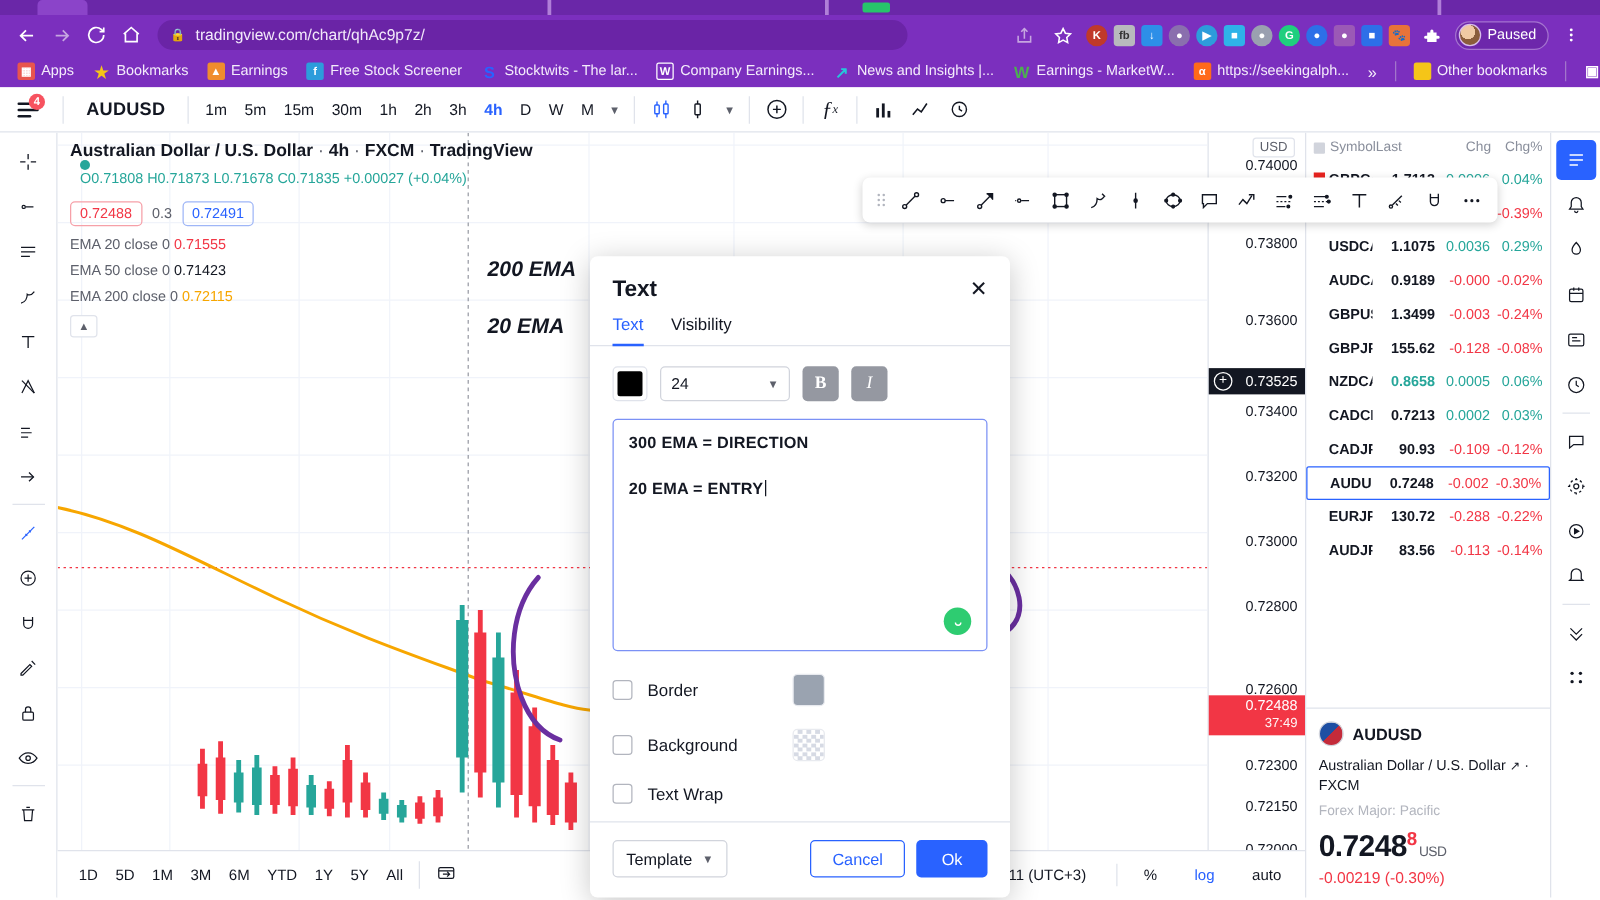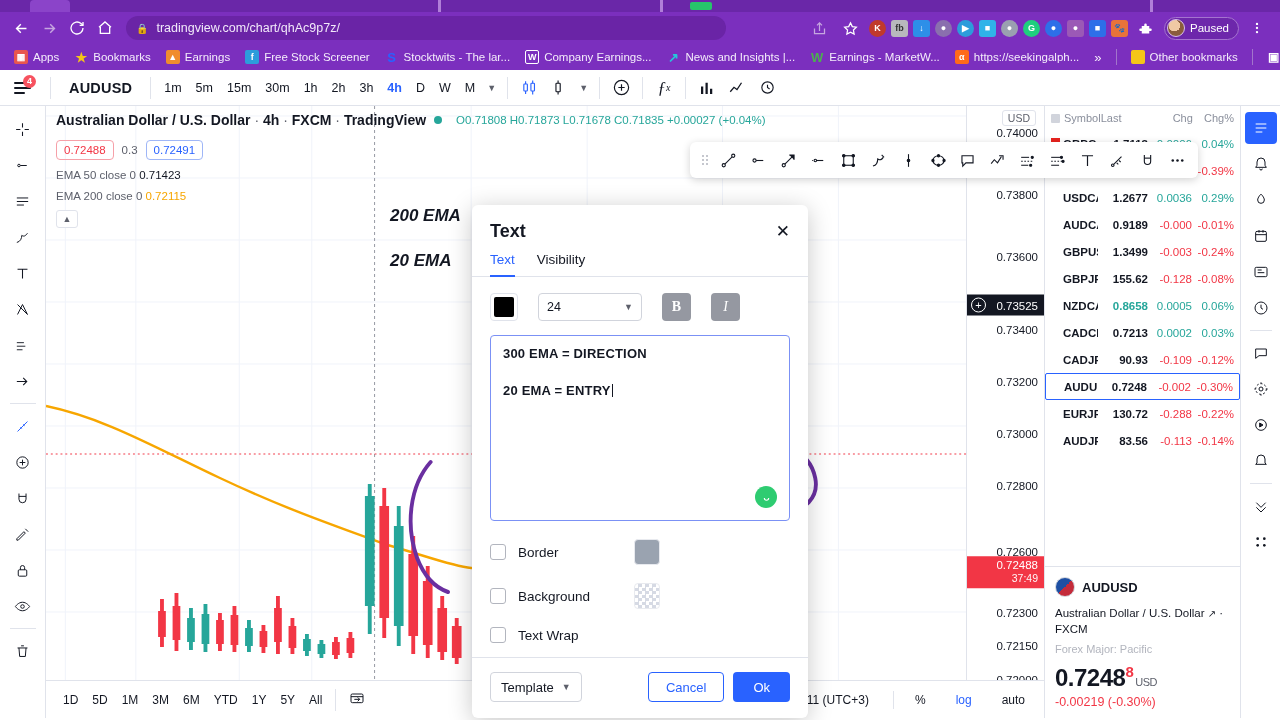--- a/index.html
+++ b/index.html
@@ -220,21 +220,21 @@
     z-index: 60; overflow: hidden; font-size: 13px;
   }
   .dlg-head { display: flex; align-items: center; padding: 16px 18px 0; }
   .dlg-title { font-size: 18px; font-weight: bold; color: #131722; }
   .dlg-x { margin-left: auto; color: #131722; font-size: 17px; line-height: 1; }
   .dlg-tabs { display: flex; gap: 22px; padding: 10px 18px 0; border-bottom: 1px solid #e0e3eb; }
   .dlg-tab { font-size: 13.5px; color: #131722; padding-bottom: 9px; position: relative; }
   .dlg-tab.active { color: #2962ff; }
   .dlg-tab.active::after { content:""; position:absolute; left:0; right:0; bottom:-1px; height:2px; background:#2962ff;}
   .dlg-body { padding: 16px 18px 0; }
-  .row1 { display: flex; align-items: center; gap: 20px; }
+  .row1 { display: flex; align-items: center; gap: 10px; }
   .swatch { width: 28px; height: 28px; border: 1px solid #e0e3eb; border-radius: 4px; padding: 3px; background:#fff; }
   .swatch i { display:block; width:100%; height:100%; background:#000; border-radius:2px;}
   .fsel {
     width: 104px; height: 28px; border: 1px solid #d1d4dc; border-radius: 4px;
     display:flex; align-items:center; padding: 0 8px; color:#131722; font-size: 12.5px;
   }
   .fsel .cv { margin-left: auto; color:#5d606b; font-size: 9px;}
   .bi-btn {
     width: 29px; height: 28px; border-radius: 4px; background: #9598a1; color: #fff;
     display:flex; align-items:center; justify-content:center; font-size: 14px;
@@ -792,31 +792,36 @@
         <path d="M398,356 C376,380 372,420 384,452 C392,472 404,482 416,486" fill="none" stroke="#6a2fa0" stroke-width="4" stroke-linecap="round"></path>
         <path d="M733,348 C760,334 790,344 796,372 C800,392 784,406 766,404" fill="none" stroke="#6a2fa0" stroke-width="4" stroke-linecap="round"></path>
       </svg>
 
       
       <div class="ann" style="left:344px; top:100px;">200 EMA</div>
       <div class="ann" style="left:344px; top:145px;">20 EMA</div>
     </div>
 
     <div class="legend">
-      <div style="display:flex;align-items:center;">
+      <div style="display:flex;align-items:flex-start;flex-direction:column;">
         <span class="legend-title">
           <span>Australian Dollar / U.S. Dollar</span><span class="sep"> · </span><span>4h</span><span class="sep"> · </span><span>FXCM</span><span class="sep"> · </span><span>TradingView</span>
         </span>
         <span class="green-dot"></span>
         <span class="ohlc">O0.71808 H0.71873 L0.71678 C0.71835 +0.00027 (+0.04%)</span>
       </div>
       <div class="pricechips">
         <span class="chip red">0.72488</span>
         <span class="chip-mid">0.3</span>
         <span class="chip blue">0.72491</span>
+      </div>
+      <div class="ema-row">
+        <span>EMA</span>
+        <span>20 close 0</span>
+        <span class="val" style="color:#f23645">0.71555</span>
       </div>
       <div class="ema-row">
         <span>EMA</span>
         <span>50 close 0</span>
         <span class="val" style="color:#131722">0.71423</span>
       </div>
       <div class="ema-row">
         <span>EMA</span>
         <span>200 close 0</span>
         <span class="val" style="color:#f7a600">0.72115</span>
@@ -916,30 +921,30 @@
     <div class="wl-row">
         <span class="wl-flag" style="background:#e8231f;"></span>
         <span class="wl-sym">EURUS</span>
         <span class="wl-last">1.1339</span>
         <span class="wl-chg down">-0.004</span>
         <span class="wl-pct down">-0.39%</span>
       </div>
     <div class="wl-row">
         <span class="wl-flag"></span>
         <span class="wl-sym">USDCA</span>
-        <span class="wl-last">1.2677</span>
+        <span class="wl-last">1.1075</span>
         <span class="wl-chg up">0.0036</span>
         <span class="wl-pct up">0.29%</span>
       </div>
     <div class="wl-row">
         <span class="wl-flag"></span>
         <span class="wl-sym">AUDCA</span>
         <span class="wl-last">0.9189</span>
         <span class="wl-chg down">-0.000</span>
-        <span class="wl-pct down">-0.01%</span>
+        <span class="wl-pct down">-0.02%</span>
       </div>
     <div class="wl-row">
         <span class="wl-flag"></span>
         <span class="wl-sym">GBPUS</span>
         <span class="wl-last">1.3499</span>
         <span class="wl-chg down">-0.003</span>
         <span class="wl-pct down">-0.24%</span>
       </div>
     <div class="wl-row">
         <span class="wl-flag"></span>

